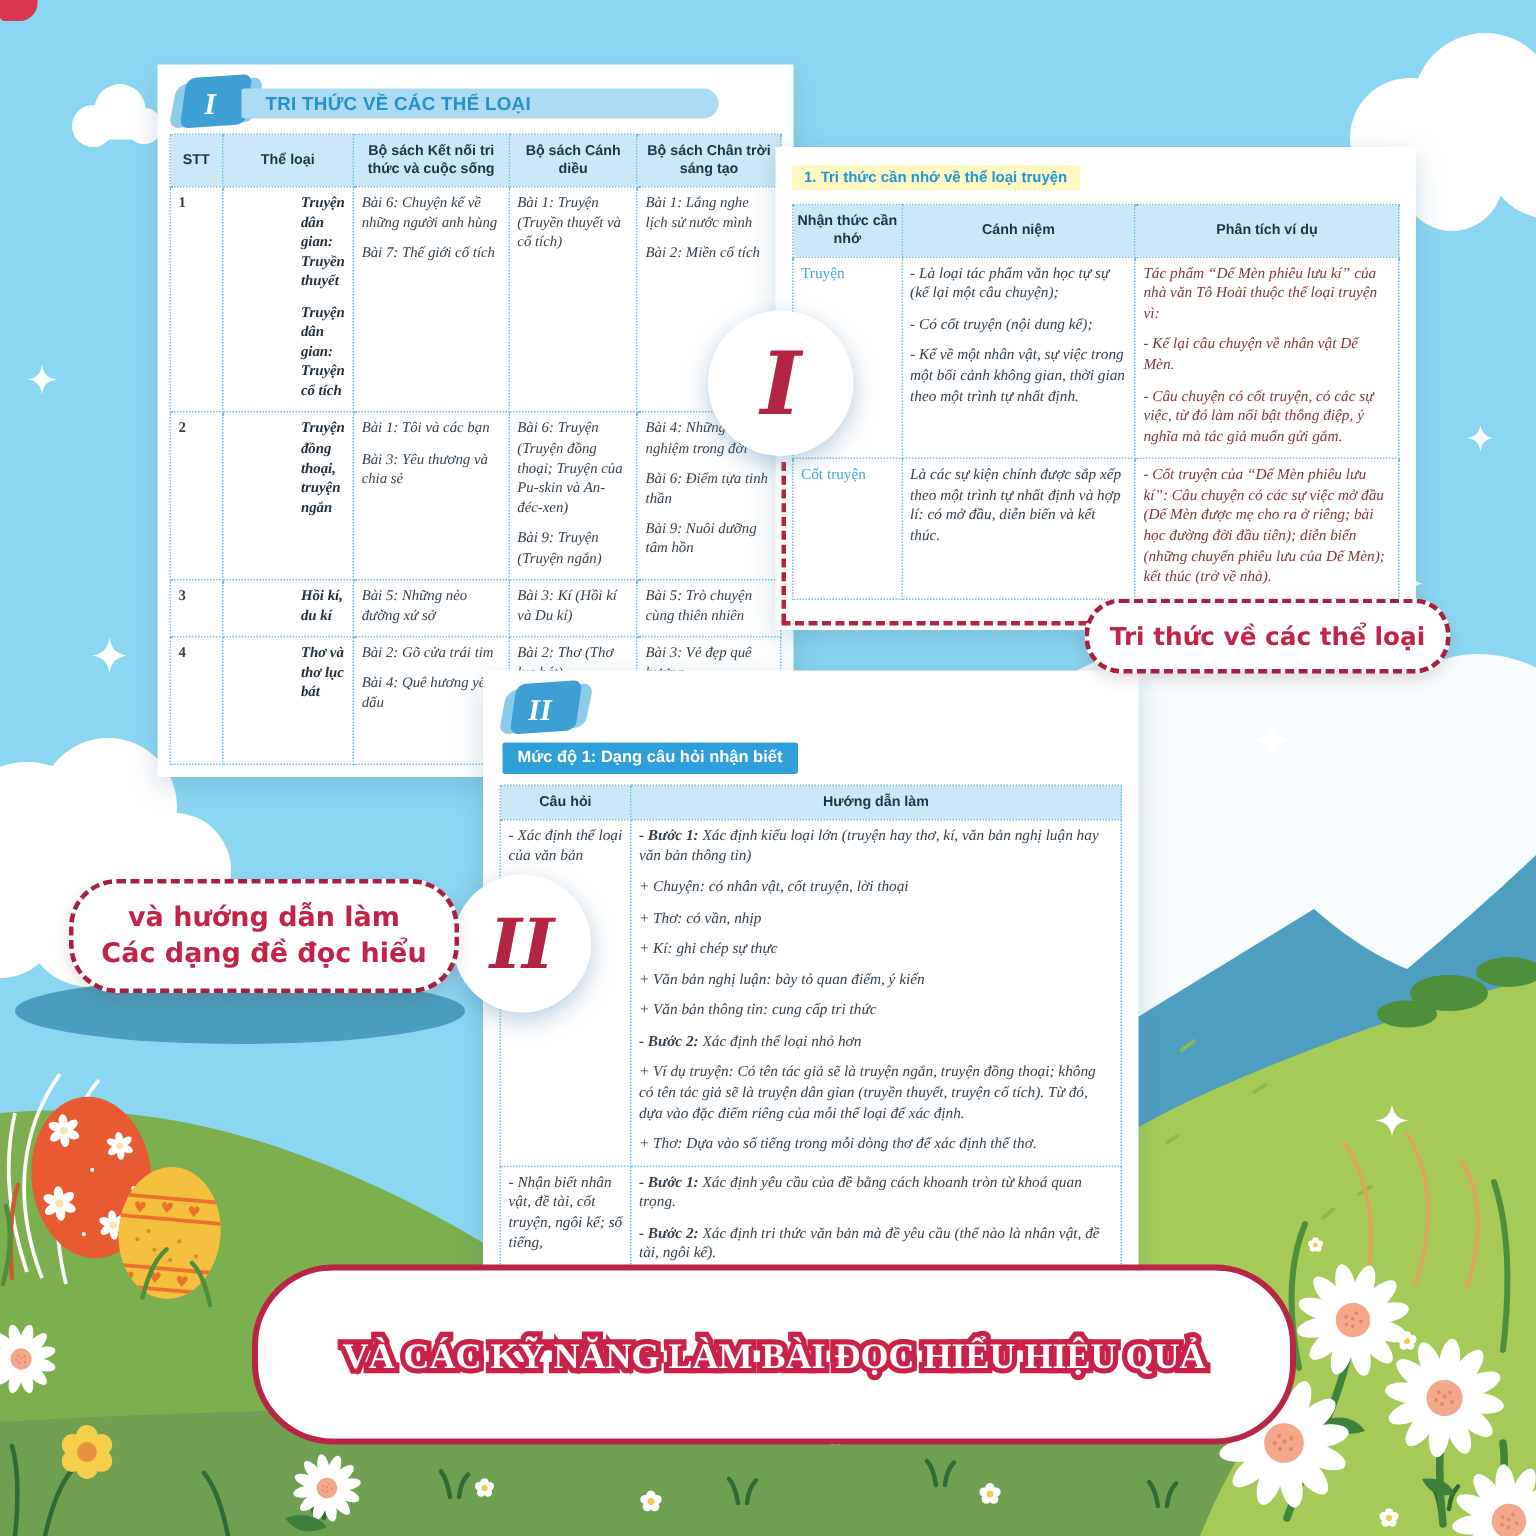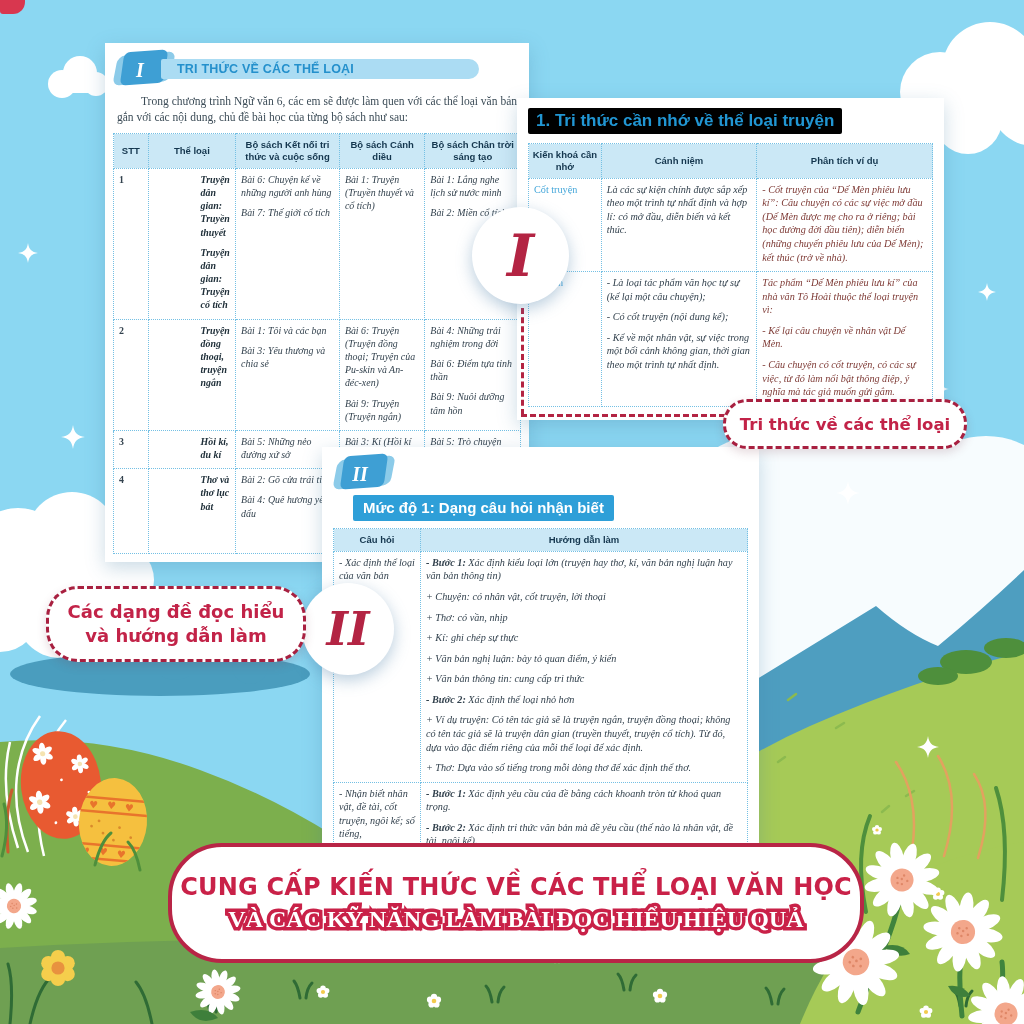--- a/index.html
+++ b/index.html
@@ -38,24 +38,24 @@
                  vertical-align:middle; text-align:center; }
   table.doc td { border:1.6px dotted #74C0E4; font-family:"Liberation Serif","DejaVu Serif",serif;
                  font-size:9.9px; line-height:1.33; color:#33424E; padding:4px 5px 0; vertical-align:top; text-align:left; }
   table.doc td p { margin:0 0 7px;font-style:italic; }
   td.c { text-align:center; font-weight:bold; }
   #panelA td.genre p { font-weight:bold; font-style:italic; color:#20303A;margin-left:47px; }
   #panelB table.doc td, #panelC table.doc td { font-size:10.2px; }
   #panelB td.term { color:#45A7DA; }
   #panelB td.example p { font-style:italic; color:#7E3A35; }
 
-  .sec-title { display:inline-block; background:#000000; color:#2196D3; font-weight:bold; font-size:17px;
+  .sec-title { display:inline-block; background:#fef9c3; color:#2196D3; font-weight:bold; font-size:10px;
                padding:3px 8px; margin:0 0 9px; border-radius:2px; }
-  .level-bar { display:inline-block; background:#2E9FD8; color:#fff; font-weight:bold; font-size:15px;
-               padding:4px 10px 5px; border-radius:2px; margin:2px 0 7px 20px; }
+  .level-bar { display:inline-block; background:#2E9FD8; color:#fff; font-weight:bold; font-size:11px;
+               padding:4px 10px 5px; border-radius:2px; margin:2px 0 7px 2px; }
 
   .num-circle { position:absolute; background:#fff; border-radius:50%; display:flex; align-items:center;
                 justify-content:center; font-family:"DejaVu Serif","Liberation Serif",serif; font-style:italic;
                 font-weight:bold; color:#B32443; box-shadow:0 5px 16px rgba(80,130,170,.4); z-index:14; }
   #circle1 { left:472px; top:207px; width:97px; height:97px; font-size:58px; }
   #circle2 { left:302px; top:583px; width:92px; height:92px; font-size:46px; }
 
   .dash-v { position:absolute; border-left:3px dashed #B32443; z-index:13; }
   .dash-h { position:absolute; border-top:3px dashed #B32443; z-index:13; }
   #conn1v { left:521px; top:308px; height:107px; }
@@ -331,21 +331,20 @@
     <div class="panel-head">
       <div class="brush">
         <span class="s1"></span>
           <span class="s2"></span>
         <span class="brush-num">I</span>
       </div>
       <div class="head-bar">
         <span class="head-title">TRI THỨC VỀ CÁC THỂ LOẠI</span>
       </div>
     </div>
-    <p class="intro">Trong chương trình Ngữ văn 6, các em sẽ được làm quen với các thể loại văn bản gắn với các nội dung, chủ đề bài học của từng bộ sách như sau:</p>
     <table class="doc">
       <colgroup>
           <col style="width:8.5%">
           <col style="width:21.5%">
           <col style="width:25.5%">
           <col style="width:21%">
           <col style="width:23.5%">
         </colgroup>
       <thead>
         <tr>
@@ -434,47 +433,47 @@
   <div class="panel" id="panelB">
     <span class="sec-title">1. Tri thức cần nhớ về thể loại truyện</span>
     <table class="doc">
       <colgroup>
           <col style="width:18%">
           <col style="width:38.5%">
           <col style="width:43.5%">
         </colgroup>
       <thead>
         <tr>
-          <th>Kiến khoá cần nhớ</th>
+          <th>Nhận thức cần nhớ</th>
           <th>Cánh niệm</th>
           <th>Phân tích ví dụ</th>
         </tr>
       </thead>
       <tbody>
-        <tr>
-          <td class="term">Cốt truyện</td>
-          <td>
-              <p>Là các sự kiện chính được sắp xếp theo một trình tự nhất định và hợp lí: có mở đầu, diễn biến và kết thúc.</p>
-            </td>
-          <td class="example">
-              <p>- Cốt truyện của “Dế Mèn phiêu lưu kí”: Câu chuyện có các sự việc mở đầu (Dế Mèn được mẹ cho ra ở riêng; bài học đường đời đầu tiên); diễn biến (những chuyến phiêu lưu của Dế Mèn); kết thúc (trở về nhà).</p>
-            </td>
-        </tr>
         <tr>
           <td class="term">Truyện</td>
           <td>
             <p>- Là loại tác phẩm văn học tự sự (kể lại một câu chuyện);</p>
             <p>- Có cốt truyện (nội dung kể);</p>
             <p>- Kể về một nhân vật, sự việc trong một bối cảnh không gian, thời gian theo một trình tự nhất định.</p>
           </td>
           <td class="example">
             <p>Tác phẩm “Dế Mèn phiêu lưu kí” của nhà văn Tô Hoài thuộc thể loại truyện vì:</p>
             <p>- Kể lại câu chuyện về nhân vật Dế Mèn.</p>
             <p>- Câu chuyện có cốt truyện, có các sự việc, từ đó làm nổi bật thông điệp, ý nghĩa mà tác giả muốn gửi gắm.</p>
           </td>
+        </tr>
+        <tr>
+          <td class="term">Cốt truyện</td>
+          <td>
+              <p>Là các sự kiện chính được sắp xếp theo một trình tự nhất định và hợp lí: có mở đầu, diễn biến và kết thúc.</p>
+            </td>
+          <td class="example">
+              <p>- Cốt truyện của “Dế Mèn phiêu lưu kí”: Câu chuyện có các sự việc mở đầu (Dế Mèn được mẹ cho ra ở riêng; bài học đường đời đầu tiên); diễn biến (những chuyến phiêu lưu của Dế Mèn); kết thúc (trở về nhà).</p>
+            </td>
         </tr>
       </tbody>
     </table>
   </div>
 
   <div class="panel" id="panelC">
     <div class="panel-head">
       <div class="brush">
         <span class="s1"></span>
           <span class="s2"></span>
@@ -527,25 +526,24 @@
   <div class="dash-h" id="conn1h"></div>
   <div class="dash-h" id="conn2h"></div>
 
   <div class="num-circle" id="circle1">I</div>
   <div class="num-circle" id="circle2">II</div>
 
   <div class="pill" id="pillRight">
     <span>Tri thức về các thể loại</span>
   </div>
   <div class="pill" id="pillLeft">
+    <span>và hướng dẫn làm</span>
     <span>Các dạng đề đọc hiểu</span>
-    <span>và hướng dẫn làm</span>
   </div>
 
   <div class="banner">
-    <div class="banner-l1">CUNG CẤP KIẾN THỨC VỀ CÁC THỂ LOẠI VĂN HỌC</div>
     <div class="banner-l2">
       <span class="back">VÀ CÁC KỸ NĂNG LÀM BÀI ĐỌC HIỂU HIỆU QUẢ</span>
       <span class="front">VÀ CÁC KỸ NĂNG LÀM BÀI ĐỌC HIỂU HIỆU QUẢ</span>
     </div>
   </div>
 
 </div>
 
 </body></html>

